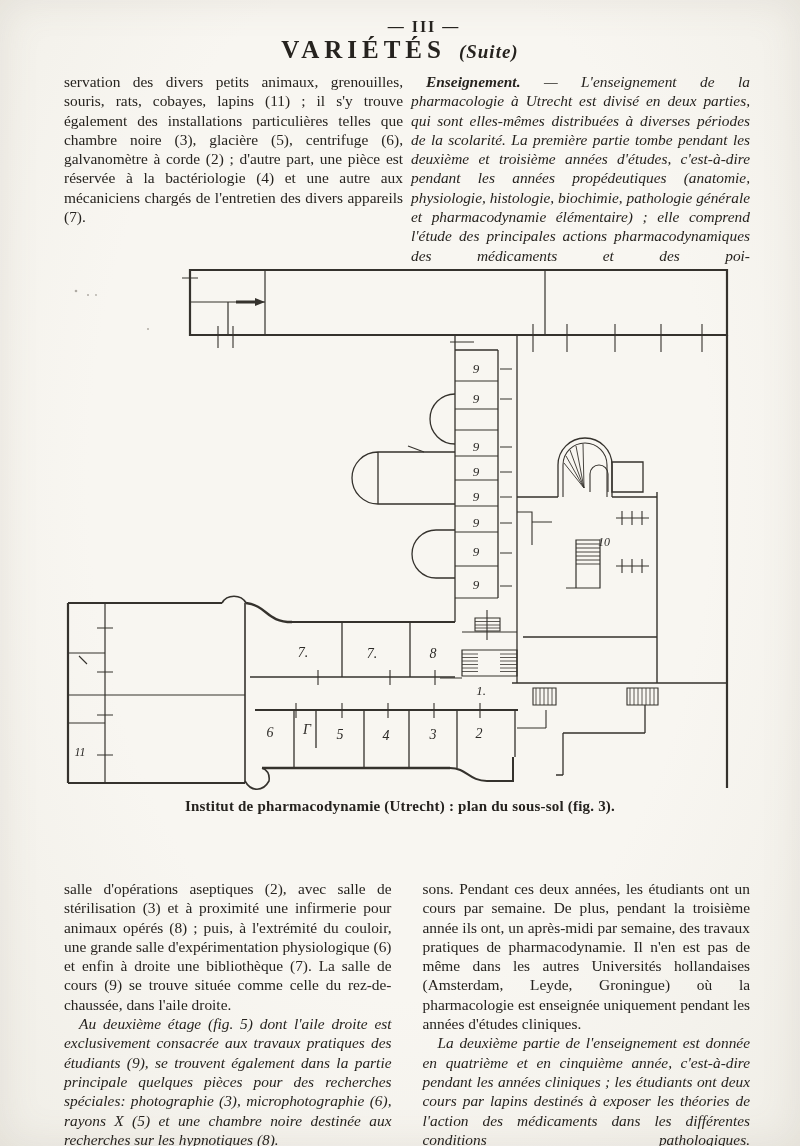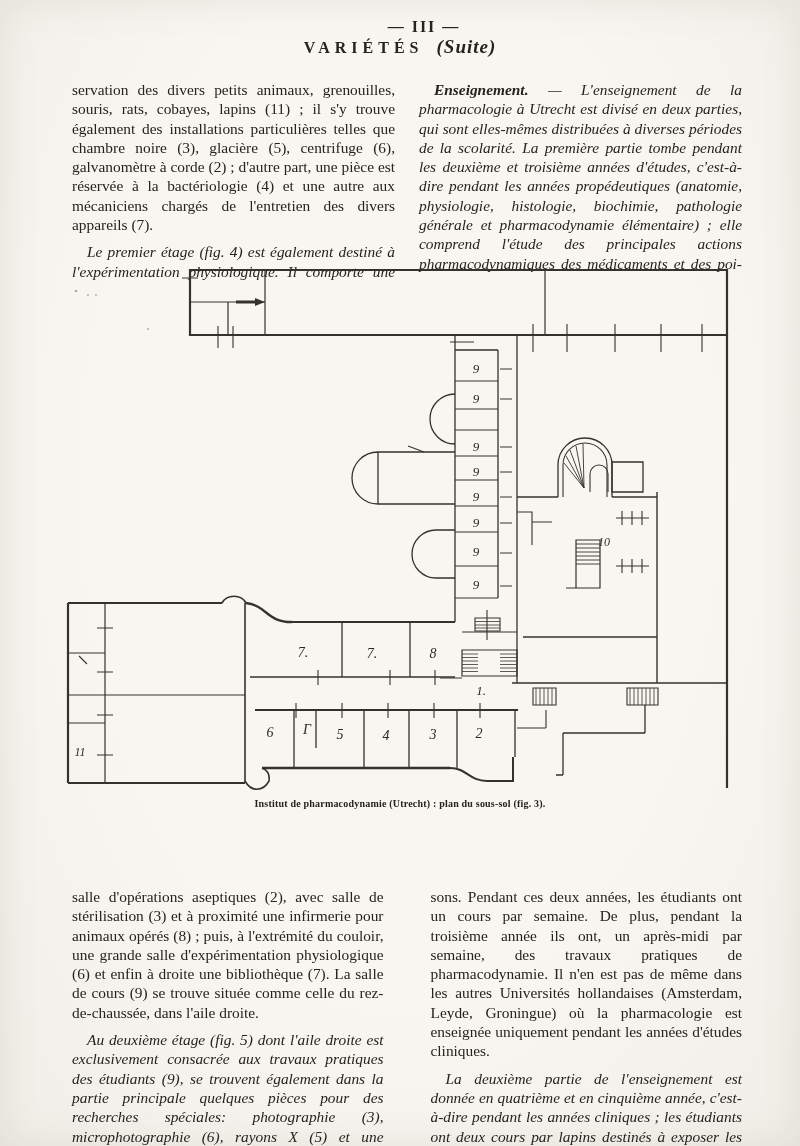--- a/index.html
+++ b/index.html
@@ -5,54 +5,53 @@
   html,body{margin:0;padding:0;background:#d8d5cd;}
   .page{
     position:relative;width:800px;height:1146px;margin:0 auto;
     background:radial-gradient(ellipse at 50% 42%, #f8f6f1 55%, #f0eee7 100%);
     font-family:"Liberation Serif", serif;color:#26231f;overflow:hidden;
     box-shadow:inset 0 0 40px rgba(120,110,90,.12);
   }
   .pg-head{position:absolute;top:18px;left:0;width:100%;text-align:center;
     font-size:16px;font-weight:bold;letter-spacing:2px;padding-left:24px;}
   .pg-title-row{position:absolute;top:36px;left:0;width:100%;text-align:center;}
-  .pg-title{font-size:16px;font-weight:bold;letter-spacing:5px;}
+  .pg-title{font-size:25px;font-weight:bold;letter-spacing:5px;}
   .pg-subtitle{font-size:19px;font-weight:bold;font-style:italic;margin-left:13px;letter-spacing:1px;}
   .cols{position:absolute;left:64px;width:686px;display:flex;gap:8px;}
   .top-cols{top:72px;}
   .bottom-cols{top:879px;gap:31px;}
   .col{width:339px;font-size:15.4px;line-height:19.3px;text-align:justify;}
-  .col p{margin:8px;}
+  .col p{margin:0;}
   p.indent{text-indent:15px;font-style:italic;}
   p.justlast{text-align-last:justify;}
   .lead{font-weight:bold;}
   .figure{position:absolute;left:0;top:265px;width:800px;height:560px;}
   .figure svg{position:absolute;left:0;top:0;}
   .caption{position:absolute;top:533px;left:0;width:100%;text-align:center;
-    font-size:10px;font-weight:bold;letter-spacing:.2px;}
+    font-size:15px;font-weight:bold;letter-spacing:.2px;}
   .pg-foot{position:absolute;top:1096px;left:0;width:100%;text-align:center;
     font-size:17px;font-weight:bold;letter-spacing:2px;}
   .plan-line{stroke:#35322d;fill:none;stroke-linecap:butt;}
   .room-num{font-family:"Liberation Serif",serif;font-style:italic;fill:#2c2a27;}
 </style>
 </head>
 <body>
 
 <div class="page">
 
   <div class="pg-head">— III —</div>
 
   <div class="pg-title-row">
     <span class="pg-title">VARIÉTÉS</span><span class="pg-subtitle">(Suite)</span>
   </div>
 
   <div class="cols top-cols">
     <div class="col">
       <p>servation des divers petits animaux, grenouilles, souris, rats, cobayes, lapins (11) ; il s'y trouve également des installations particulières telles que chambre noire (3), glacière (5), centrifuge (6), galvanomètre à corde (2) ; d'autre part, une pièce est réservée à la bactériologie (4) et une autre aux mécaniciens chargés de l'entretien des divers appareils (7).</p>
-      <p class="indent justlast">Le premier étage (fig. 4) est également destiné à l'expérimentation physiologique. Il comporte une</p>
     </div>
     <div class="col">
       <p class="indent justlast"><span class="lead">Enseignement.</span><span> — L'enseignement de la pharmacologie à Utrecht est divisé en deux parties, qui sont elles-mêmes distribuées à diverses périodes de la scolarité. La première partie tombe pendant les deuxième et troisième années d'études, c'est-à-dire pendant les années propédeutiques (anatomie, physiologie, histologie, biochimie, pathologie générale et pharmacodynamie élémentaire) ; elle comprend l'étude des principales actions pharmacodynamiques des médicaments et des poi-</span></p>
     </div>
   </div>
 
   <div class="figure">
     <svg width="800" height="535" viewBox="0 265 800 535">
 
       <g>

